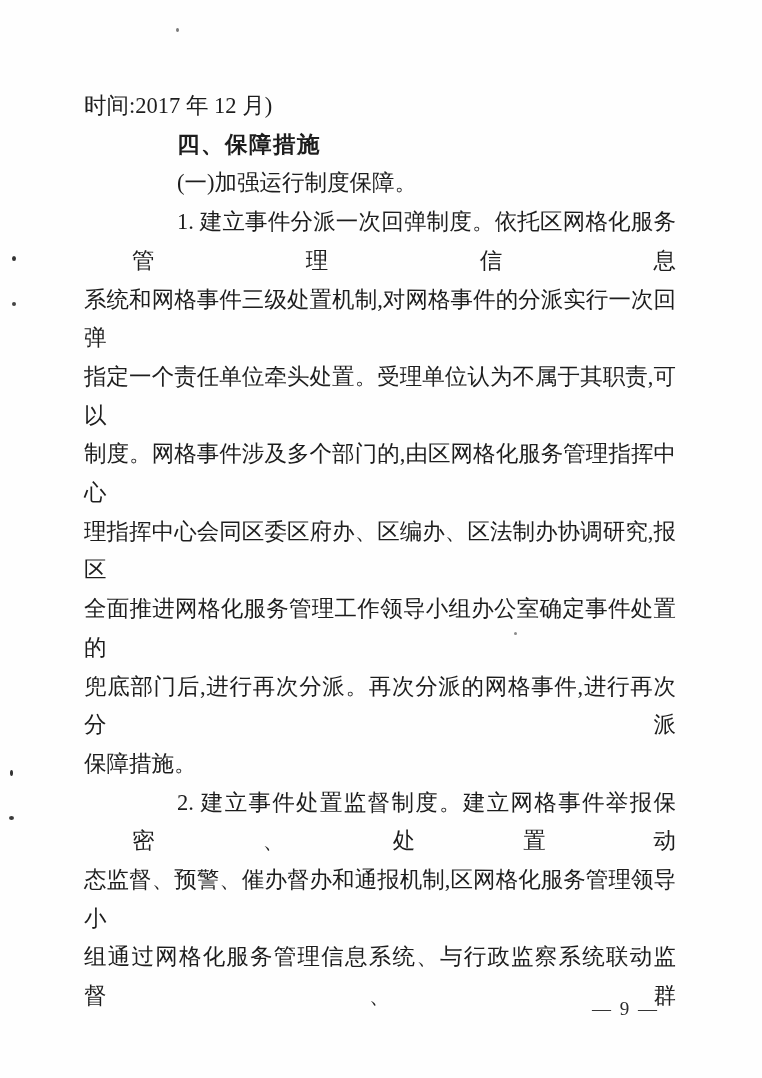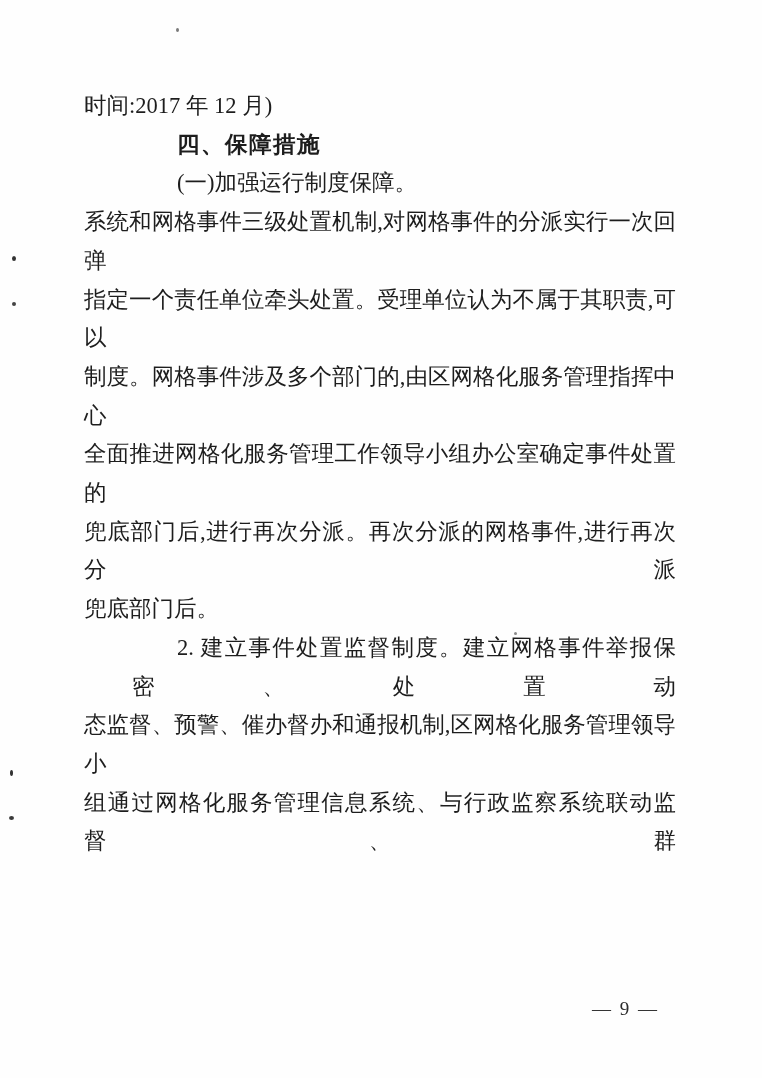--- a/index.html
+++ b/index.html
@@ -64,26 +64,28 @@
 </head>
 <body>
 
 <div class="paper">
 
   <div class="text-block">
 
   <div class="line">时间:2017 年 12 月)</div>
       <div class="line heading indent">四、保障措施</div>
       <div class="line indent">(一)加强运行制度保障。</div>
+      <div class="line indent just">1. 建立事件分派一次回弹制度。依托区网格化服务管理信息</div>
       <div class="line just">系统和网格事件三级处置机制,对网格事件的分派实行一次回弹</div>
       <div class="line just">指定一个责任单位牵头处置。受理单位认为不属于其职责,可以</div>
       <div class="line just">制度。网格事件涉及多个部门的,由区网格化服务管理指挥中心</div>
+      <div class="line just">理指挥中心会同区委区府办、区编办、区法制办协调研究,报区</div>
       <div class="line just">全面推进网格化服务管理工作领导小组办公室确定事件处置的</div>
       <div class="line just">兜底部门后,进行再次分派。再次分派的网格事件,进行再次分派</div>
-      <div class="line">兜底部门后。</div>
+      <div class="line">保障措施。</div>
       <div class="line indent just">2. 建立事件处置监督制度。建立网格事件举报保密、处置动</div>
       <div class="line just">态监督、预警、催办督办和通报机制,区网格化服务管理领导小</div>
       <div class="line just">组通过网格化服务管理信息系统、与行政监察系统联动监督、群</div>
     </div>
 
   <div class="page-number">— 9 —</div>
 
   <div class="speck s1"></div>
   <div class="speck s2"></div>
   <div class="speck s3"></div>

